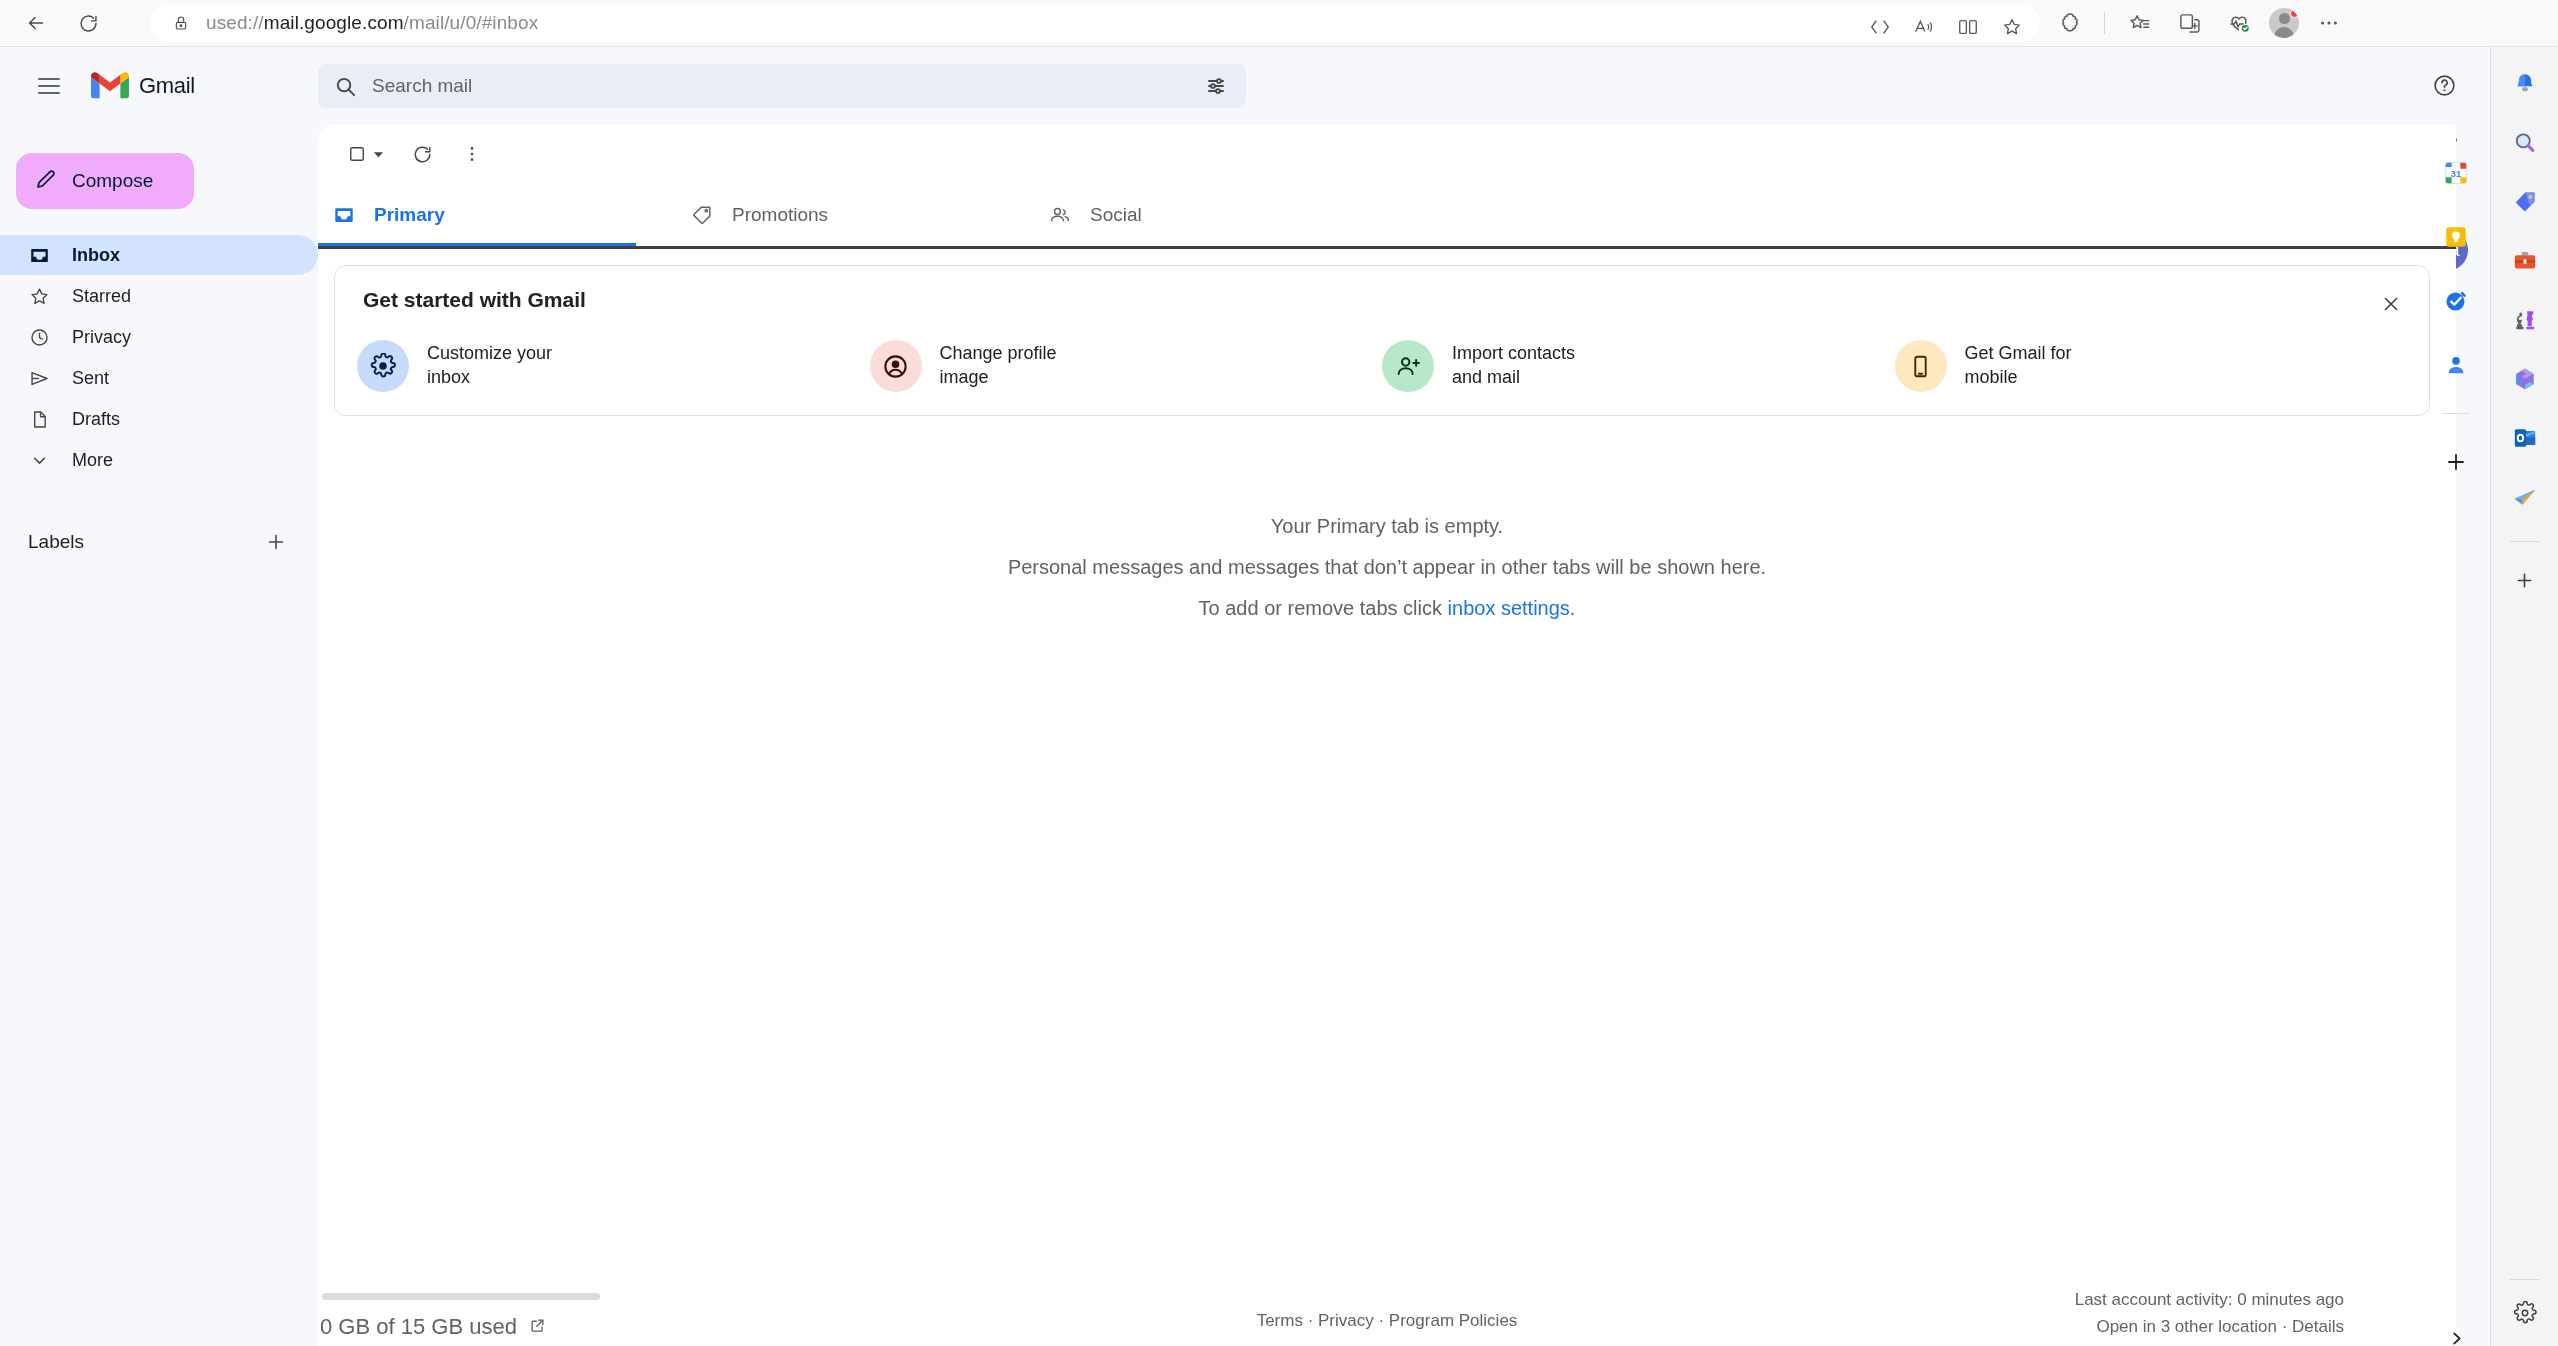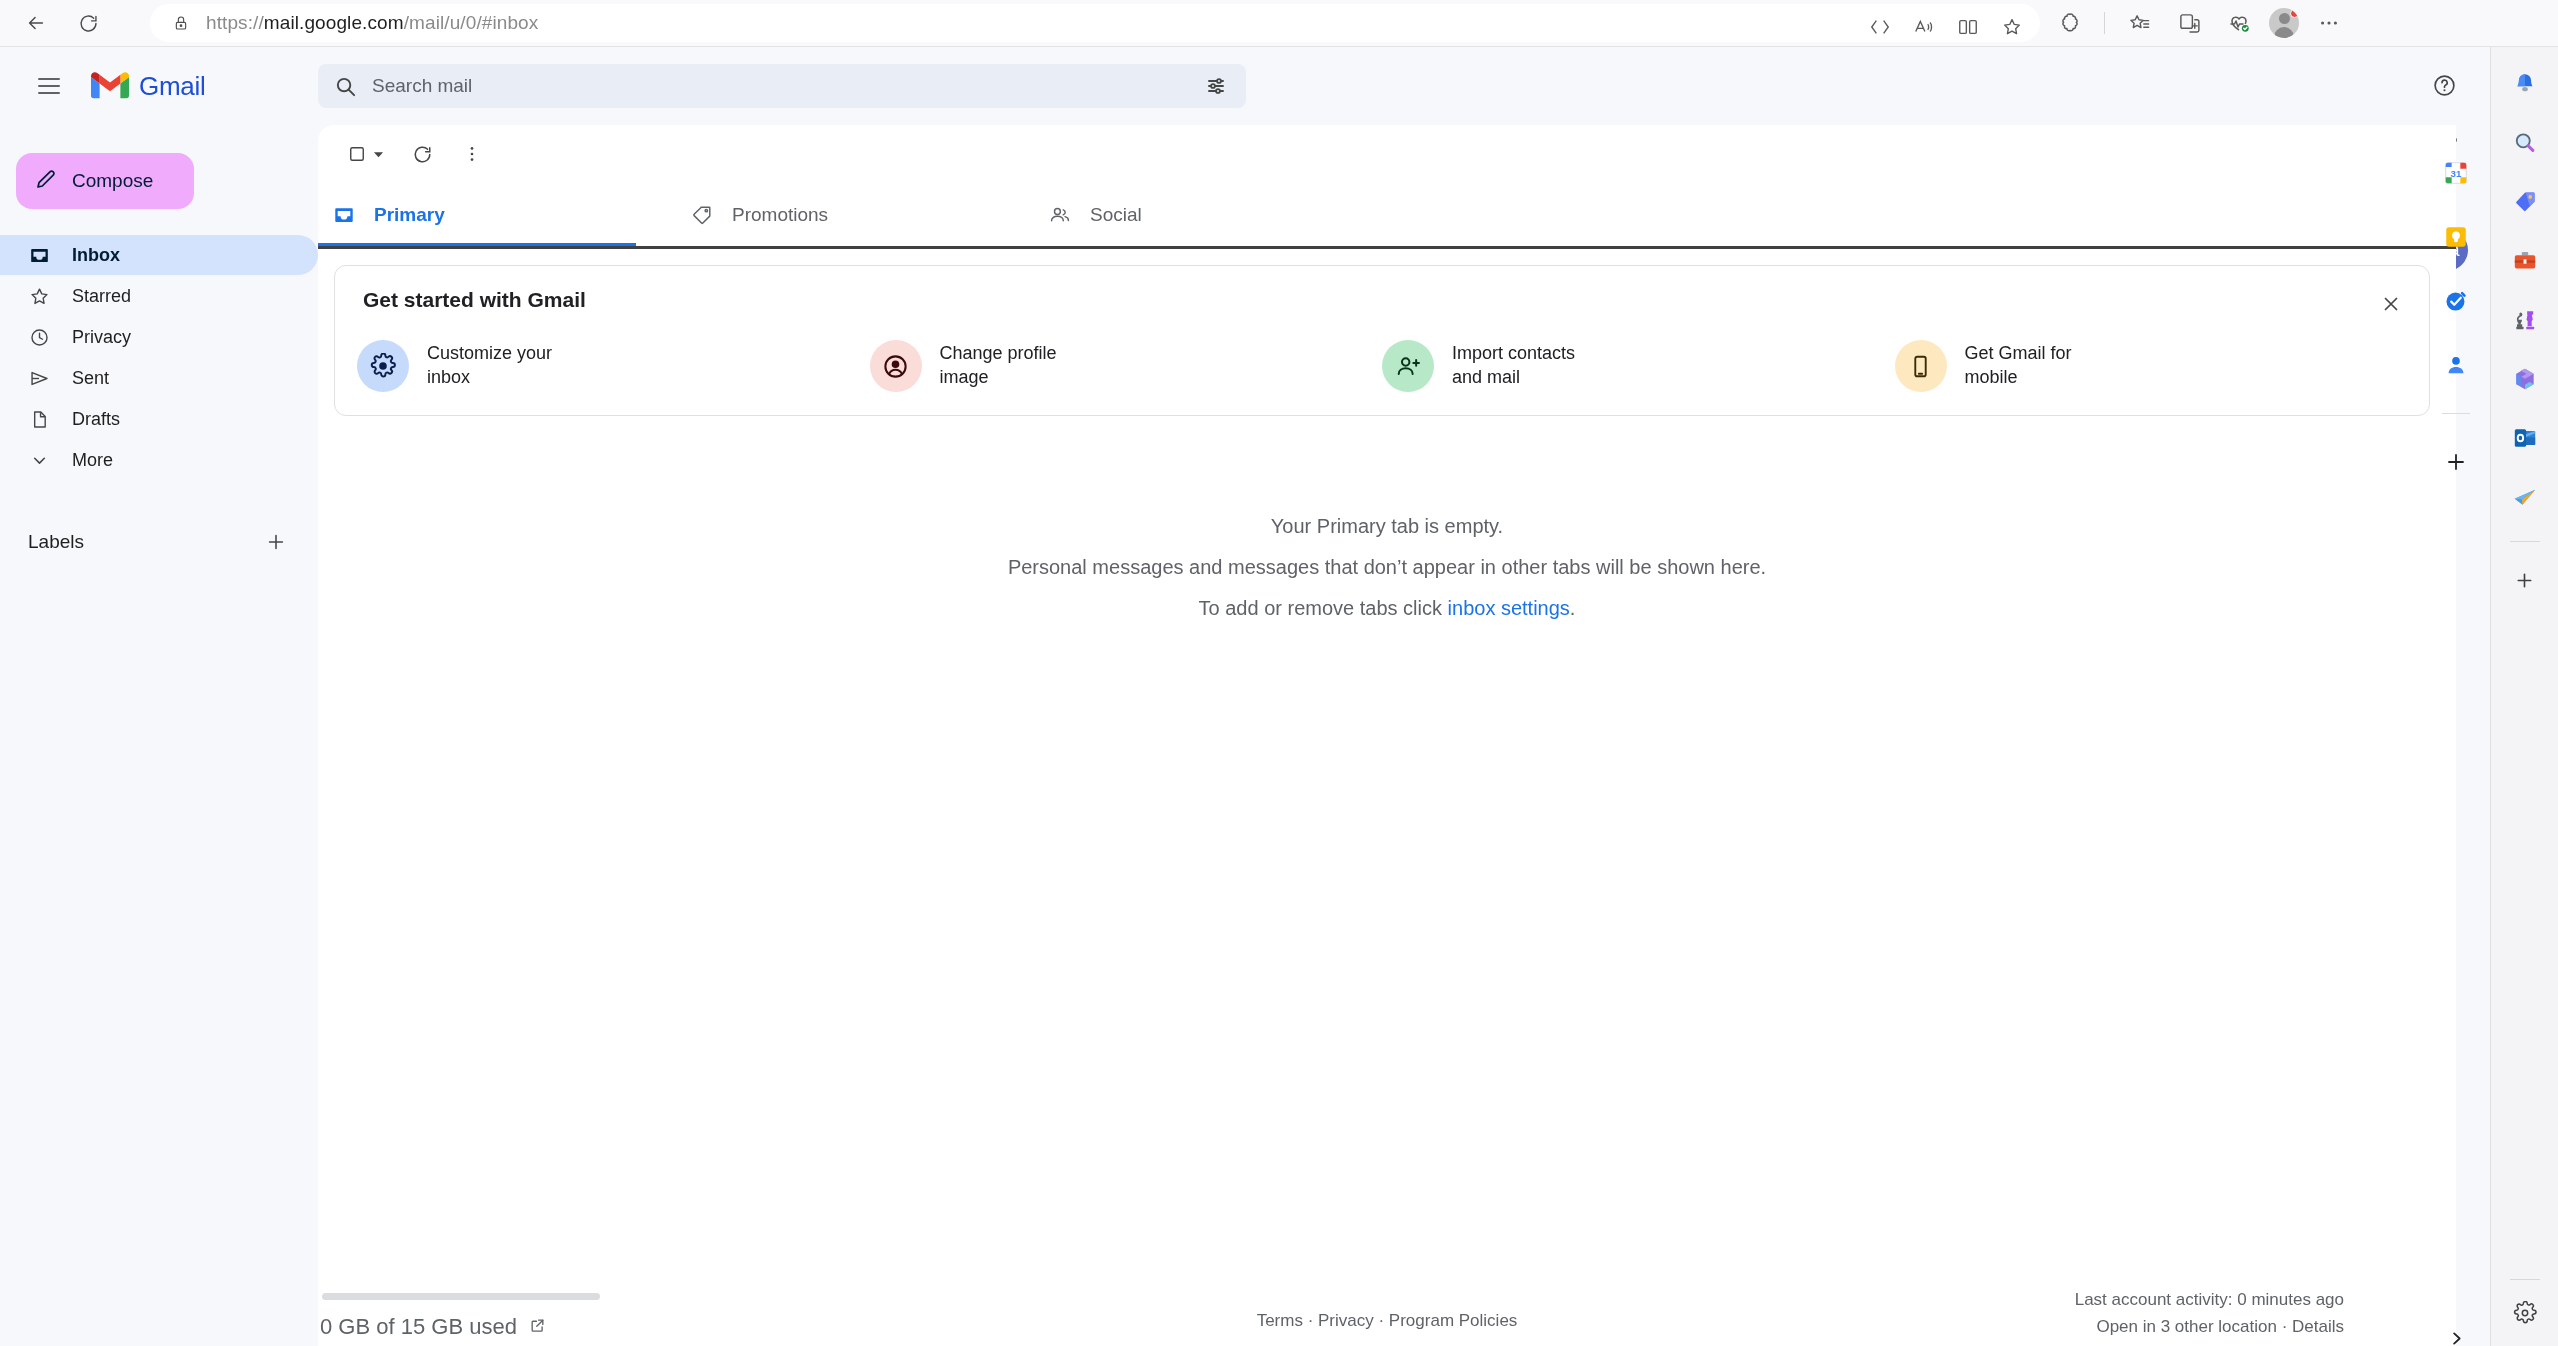--- a/index.html
+++ b/index.html
@@ -73,21 +73,21 @@
     position: absolute; top: 0; left: 0; width: 2490px; height: 78px;
     display: flex; align-items: center;
   }
   .hamburger {
     margin-left: 25px; width: 48px; height: 48px;
     display: flex; flex-direction: column; align-items: center; justify-content: center; gap: 5px;
   }
   .hamburger span { display:block; width:22px; height:2px; background:#5f6368; border-radius:2px; }
   .gm-logo { display:flex; align-items:center; margin-left: 18px; gap: 10px; }
   .gm-logo-mark { width: 38px; height: 29px; position: relative; }
-  .gm-wordmark { font-size: 26px; color: #1d4ed8; letter-spacing: -0.3px; }
+  .gm-wordmark { font-size: 22px; color: #0f172a; letter-spacing: -0.3px; }
 
   .searchbar {
     position: absolute; left: 318px; top: 17px;
     width: 928px; height: 44px;
     background: #e9eef6; border-radius: 8px;
     display: flex; align-items: center; padding: 0 16px;
   }
   .search-icon { width: 26px; color: #444746; display:flex; align-items:center; }
   .search-input {
     flex: 1; border: none; background: transparent; outline: none;
@@ -258,21 +258,21 @@
   </div>
 
   <div class="omnibox">
     <span class="lock-icon">
       <svg width="16" height="16" viewBox="0 0 24 24" fill="none" stroke="currentColor" stroke-width="1.7">
           <rect x="5" y="11" width="14" height="10" rx="2"></rect>
           <path d="M8 11V7a4 4 0 0 1 8 0v4"></path>
           <circle cx="12" cy="16" r="1.2" fill="currentColor"></circle>
         </svg>
     </span>
-    <span class="url-text"><span>https://</span><b>mail.google.com</b><span>/mail/u/0/#inbox</span></span>
+    <span class="url-text"><span>used://</span><b>mail.google.com</b><span>/mail/u/0/#inbox</span></span>
     <div class="omni-actions">
       <span class="chrome-icon">
         <svg width="22" height="22" viewBox="0 0 24 24" fill="none" stroke="currentColor" stroke-width="1.5">
             <path d="M8 5l-5 7 5 7M16 5l5 7-5 7"></path>
           </svg>
       </span>
       <span class="chrome-icon">
         <svg width="22" height="22" viewBox="0 0 24 24" fill="none" stroke="currentColor" stroke-width="1.5">
             <path d="M3 17L8 6l5 11M4.8 13.5h6.4"></path>
             <path d="M16 9c1.4 1.1 1.4 4.9 0 6M18.5 7c2.3 1.8 2.3 8.2 0 10"></path>

